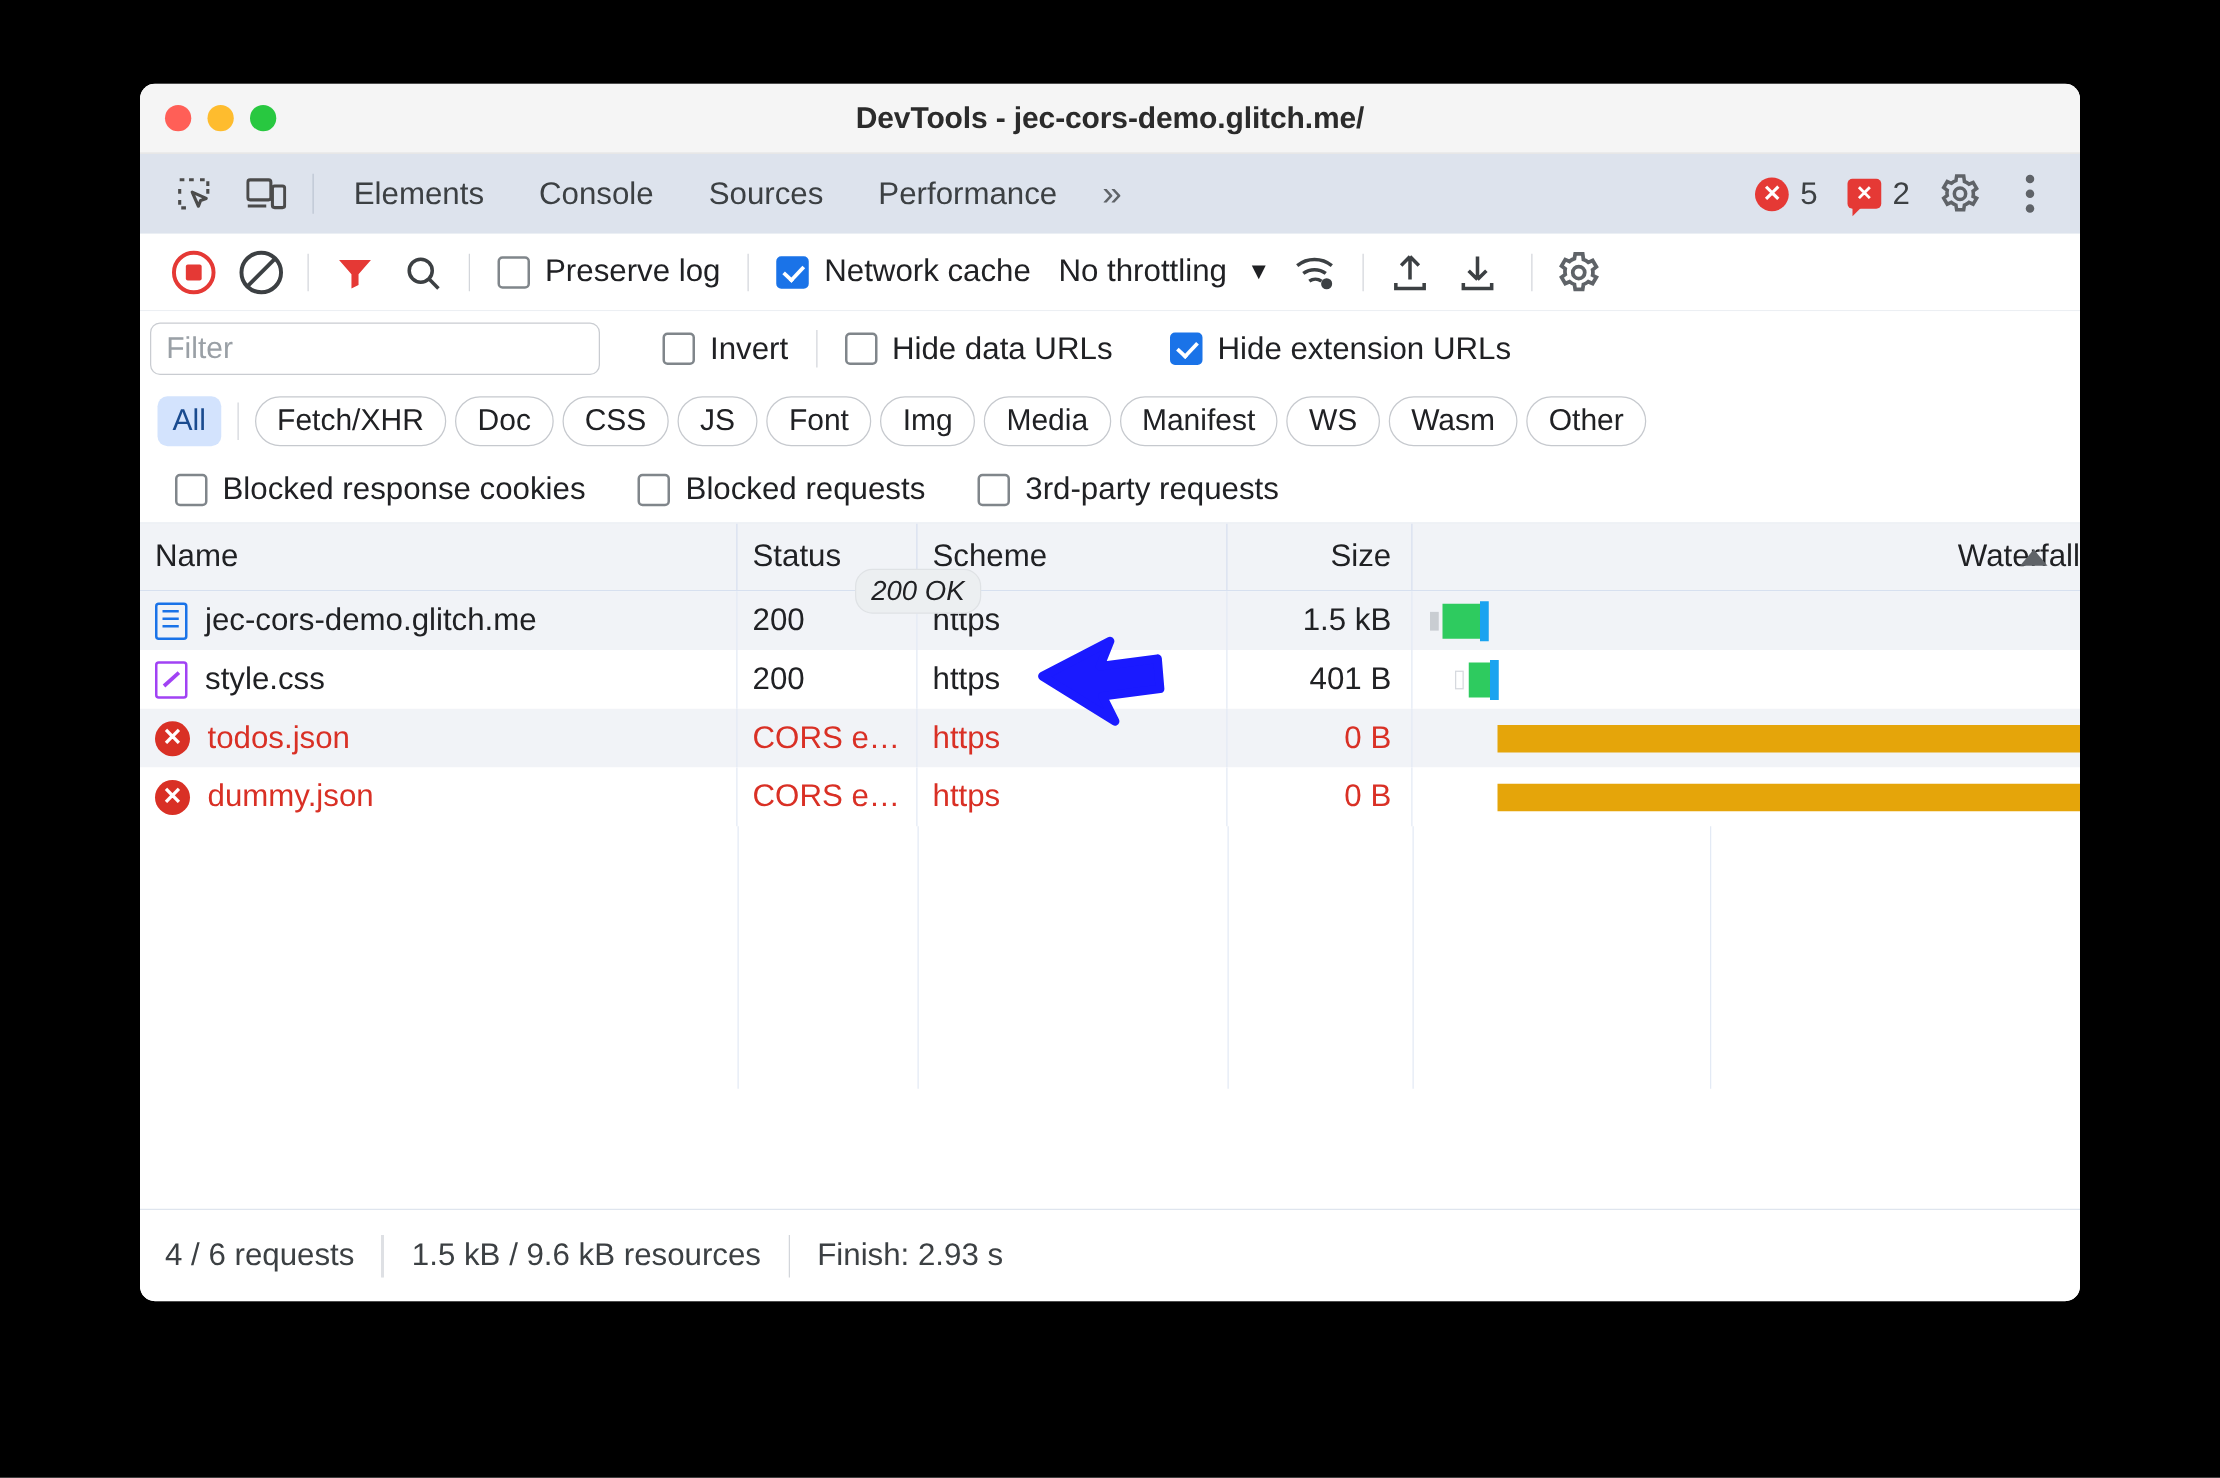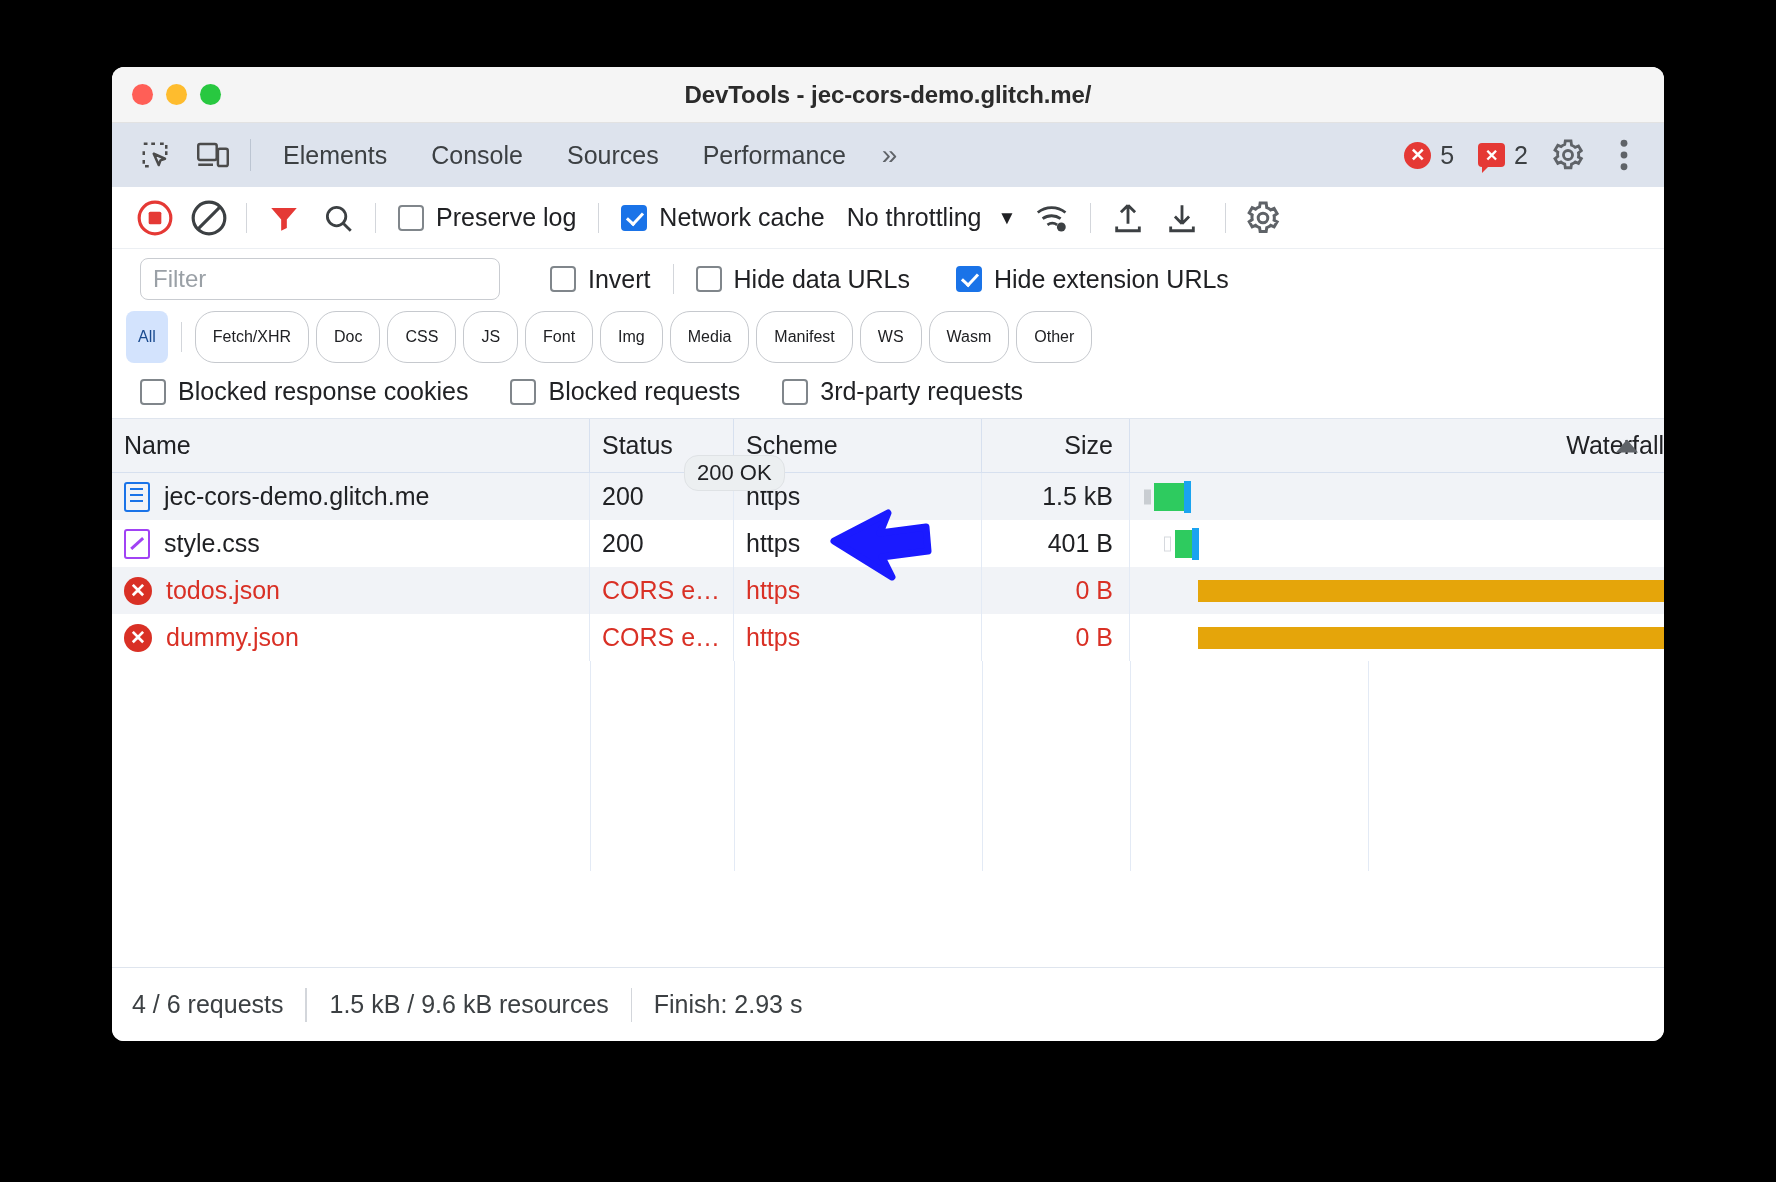--- a/index.html
+++ b/index.html
@@ -182,39 +182,39 @@
   }
   .filter-input {
     width: 360px; height: 42px;
     border: 1px solid #c9ccd1;
     border-radius: 8px;
     font-size: 24px;
     color: #202124;
     padding: 0 12px;
     outline: none;
     font-family: "Liberation Sans", sans-serif;
-    margin-left: 20px;
+    margin-left: 0;
   }
   .filter-input::placeholder { color: #9aa0a6; }
 
   
   .chiprow {
     height: 56px;
     display: flex; align-items: center;
     padding-left: 14px;
     gap: 7px;
     background: #fff;
   }
   .chip {
-    height: 52px;
+    height: 40px;
     padding: 0 17px;
     border: 1px solid #c6c9ce;
     border-radius: 20px;
     display: flex; align-items: center;
-    font-size: 16px;
+    font-size: 24px;
     color: #202124;
     background: #fff;
     white-space: nowrap;
   }
   .chip.all {
     border: none;
     background: #d3e3fd;
     color: #1a4b8f;
     padding: 0 12px;
     border-radius: 8px;
@@ -355,20 +355,21 @@
   .tooltip {
     position: absolute;
     background: #eceff1;
     border: 1px solid #dfe2e5;
     color: #202124;
     font-size: 22px;
     padding: 4px 12px;
     border-radius: 14px;
     z-index: 20;
     white-space: nowrap;
+    font-style: italic;
   }
   .cursor-arrow { position: absolute; z-index: 30; pointer-events: none; }
 
   .col-lines { position: absolute; left: 0; right: 0; pointer-events: none; }
   .col-line { position: absolute; top: 0; width: 1px; background: #e3eaf5; }
 
   
   .statusbar {
     position: absolute;
     left: 0; right: 0; bottom: 0;

